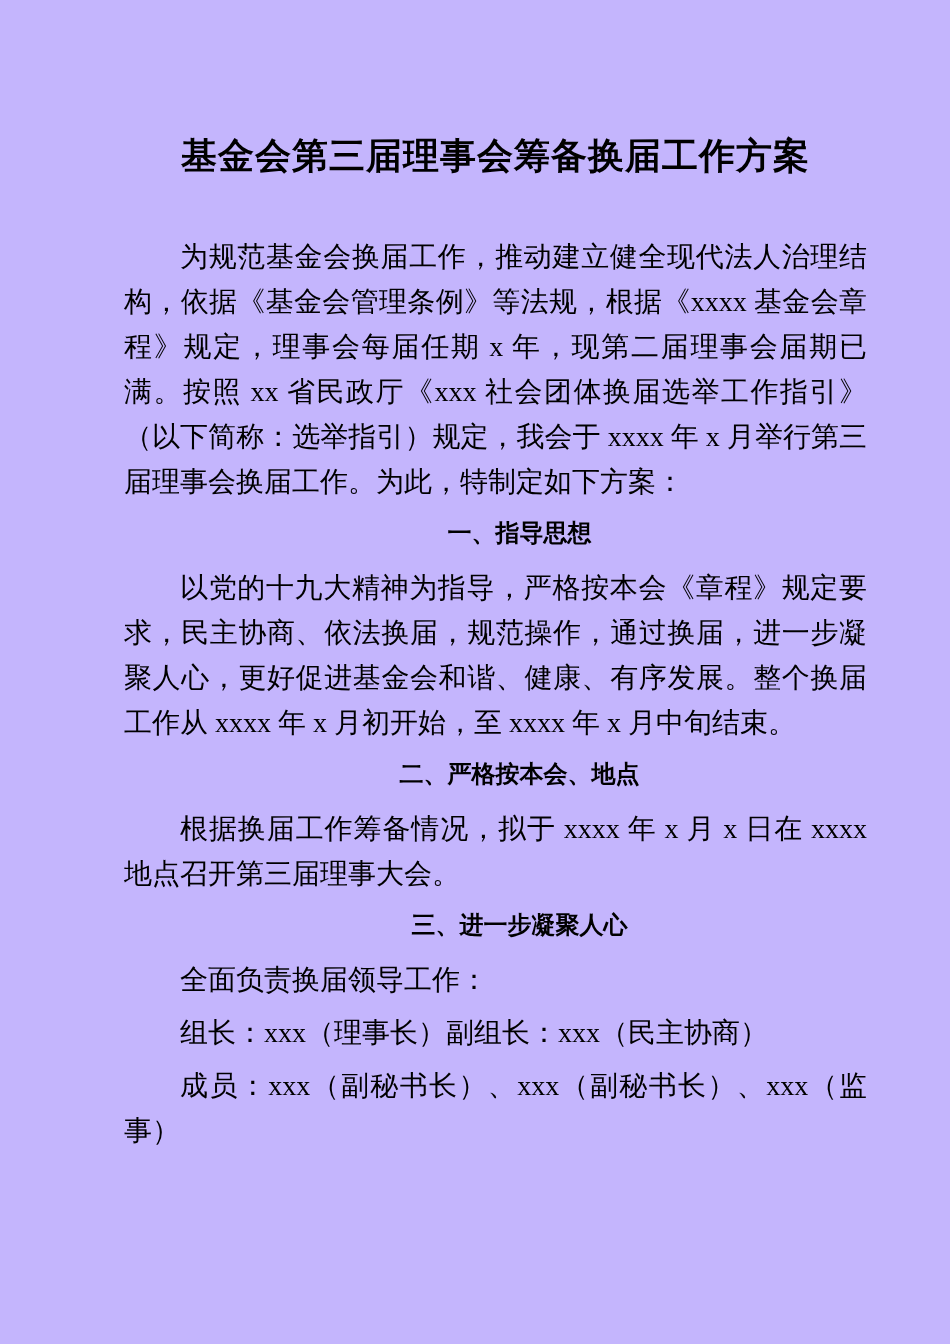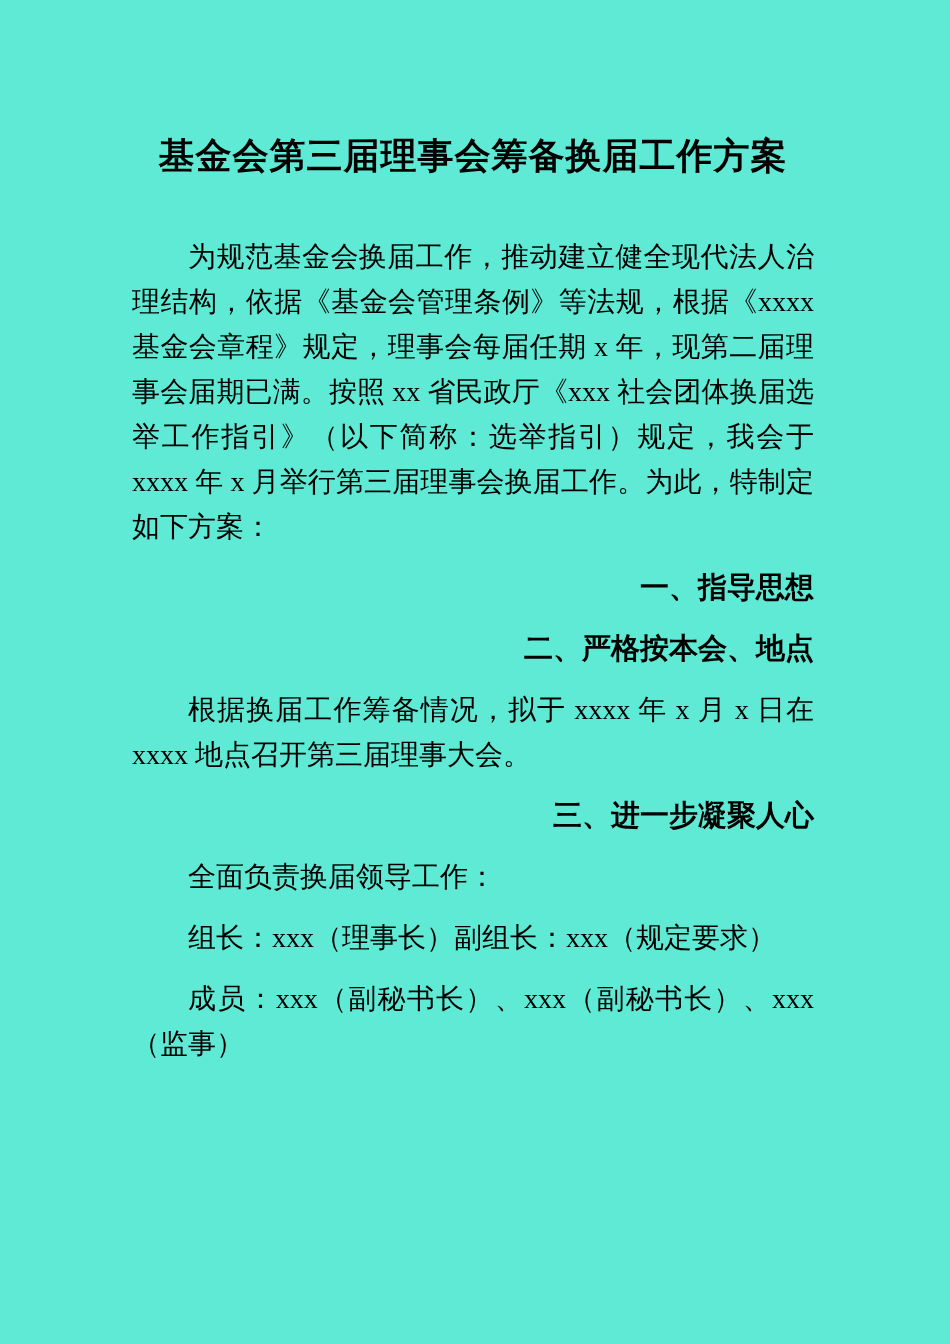--- a/index.html
+++ b/index.html
@@ -11,61 +11,62 @@
     body {
       width: 950px;
       height: 1344px;
       overflow: hidden;
       color: #000000;
     }
     .page {
       box-sizing: border-box;
       width: 950px;
       height: 1344px;
-      background: #5eead4;
-      padding: 130px 120px 0 116px;
+      background: #c4b5fd;
+      padding: 130px 75px 0 116px;
     }
     .doc-title {
       font-family: "Liberation Serif", "DejaVu Serif", serif;
       font-weight: bold;
       font-size: 36px;
       line-height: 52px;
       letter-spacing: 1px;
       text-align: center;
       margin: 0 0 52px 0;
       white-space: nowrap;
     }
     .block {
-      margin: 16px;
+      margin: 8px;
       font-size: 28px;
       line-height: 45px;
     }
     p.para {
       font-family: "Liberation Serif", "DejaVu Serif", serif;
       font-weight: normal;
       text-align: justify;
       text-justify: inter-ideograph;
       text-indent: 2em;
     }
     h2.heading {
-      font-family: Liberation Serif, serif;
+      font-family: Liberation Mono, monospace;
       font-weight: bold;
-      font-size: 29px;
+      font-size: 24px;
       text-indent: 2em;
-      text-align: right;
+      text-align: center;
     }
   </style>
 </head>
 <body>
 
 <div class="page">
   <h1 class="doc-title">基金会第三届理事会筹备换届工作方案</h1>
   <div id="doc-body">
       <p class="block para">为规范基金会换届工作，推动建立健全现代法人治理结构，依据《基金会管理条例》等法规，根据《xxxx 基金会章程》规定，理事会每届任期 x 年，现第二届理事会届期已满。按照 xx 省民政厅《xxx 社会团体换届选举工作指引》（以下简称：选举指引）规定，我会于 xxxx 年 x 月举行第三届理事会换届工作。为此，特制定如下方案：</p>
       <h2 class="block heading">一、指导思想</h2>
+      <p class="block para">以党的十九大精神为指导，严格按本会《章程》规定要求，民主协商、依法换届，规范操作，通过换届，进一步凝聚人心，更好促进基金会和谐、健康、有序发展。整个换届工作从 xxxx 年 x 月初开始，至 xxxx 年 x 月中旬结束。</p>
       <h2 class="block heading">二、严格按本会、地点</h2>
       <p class="block para">根据换届工作筹备情况，拟于 xxxx 年 x 月 x 日在 xxxx 地点召开第三届理事大会。</p>
       <h2 class="block heading">三、进一步凝聚人心</h2>
       <p class="block para">全面负责换届领导工作：</p>
-      <p class="block para">组长：xxx（理事长）副组长：xxx（规定要求）</p>
+      <p class="block para">组长：xxx（理事长）副组长：xxx（民主协商）</p>
       <p class="block para">成员：xxx（副秘书长）、xxx（副秘书长）、xxx（监事）</p>
     </div>
 </div>
 
 </body></html>

